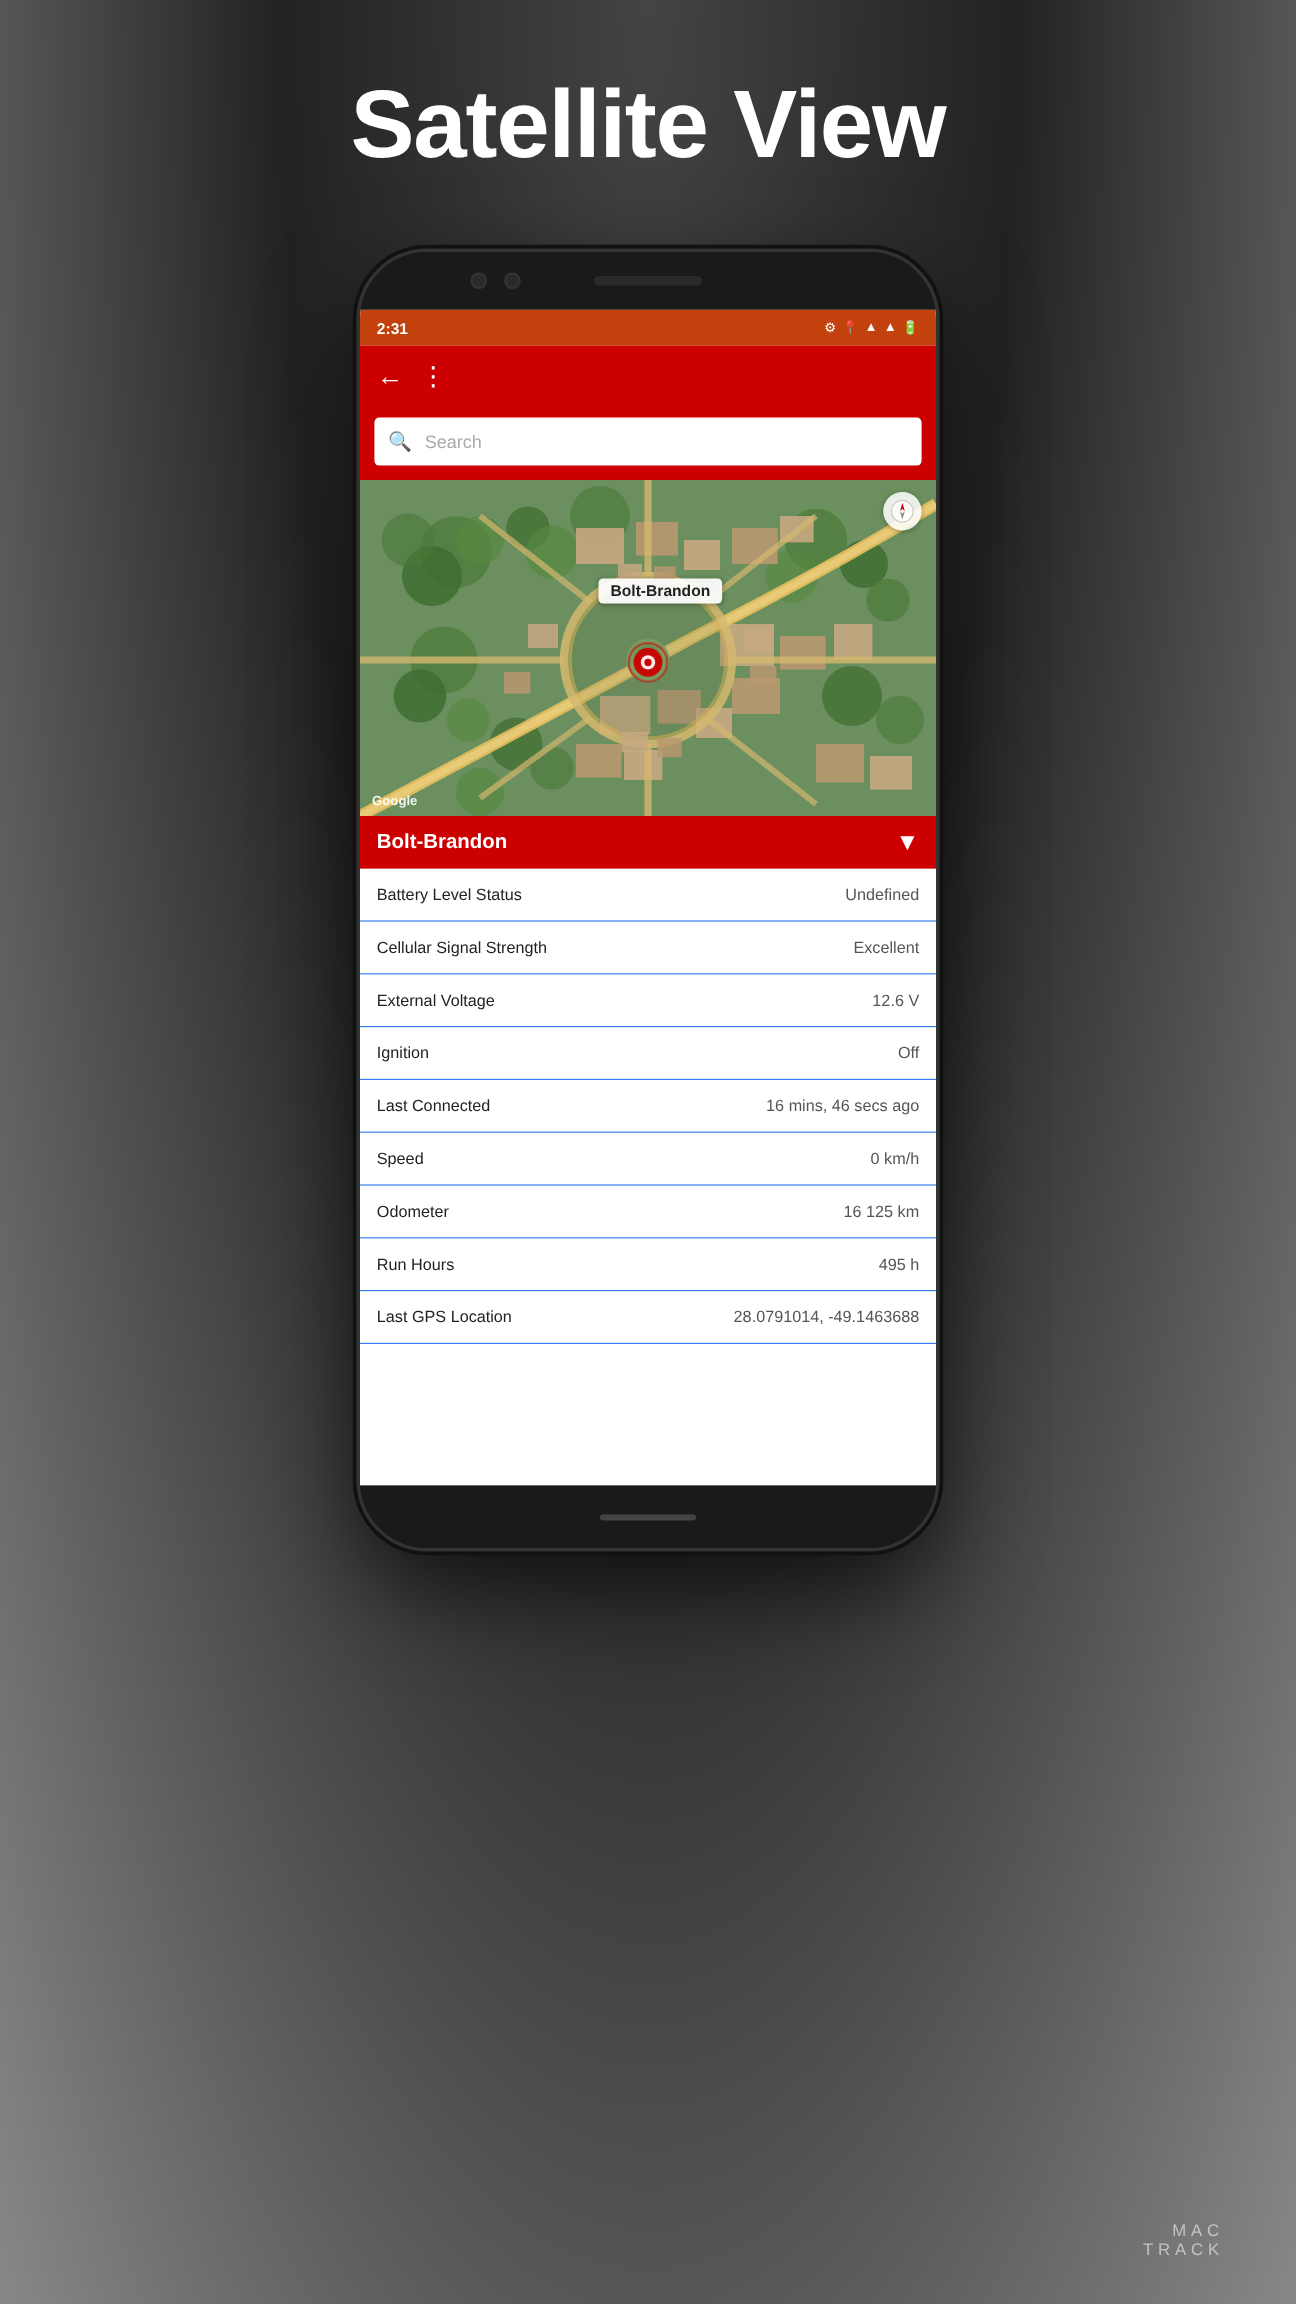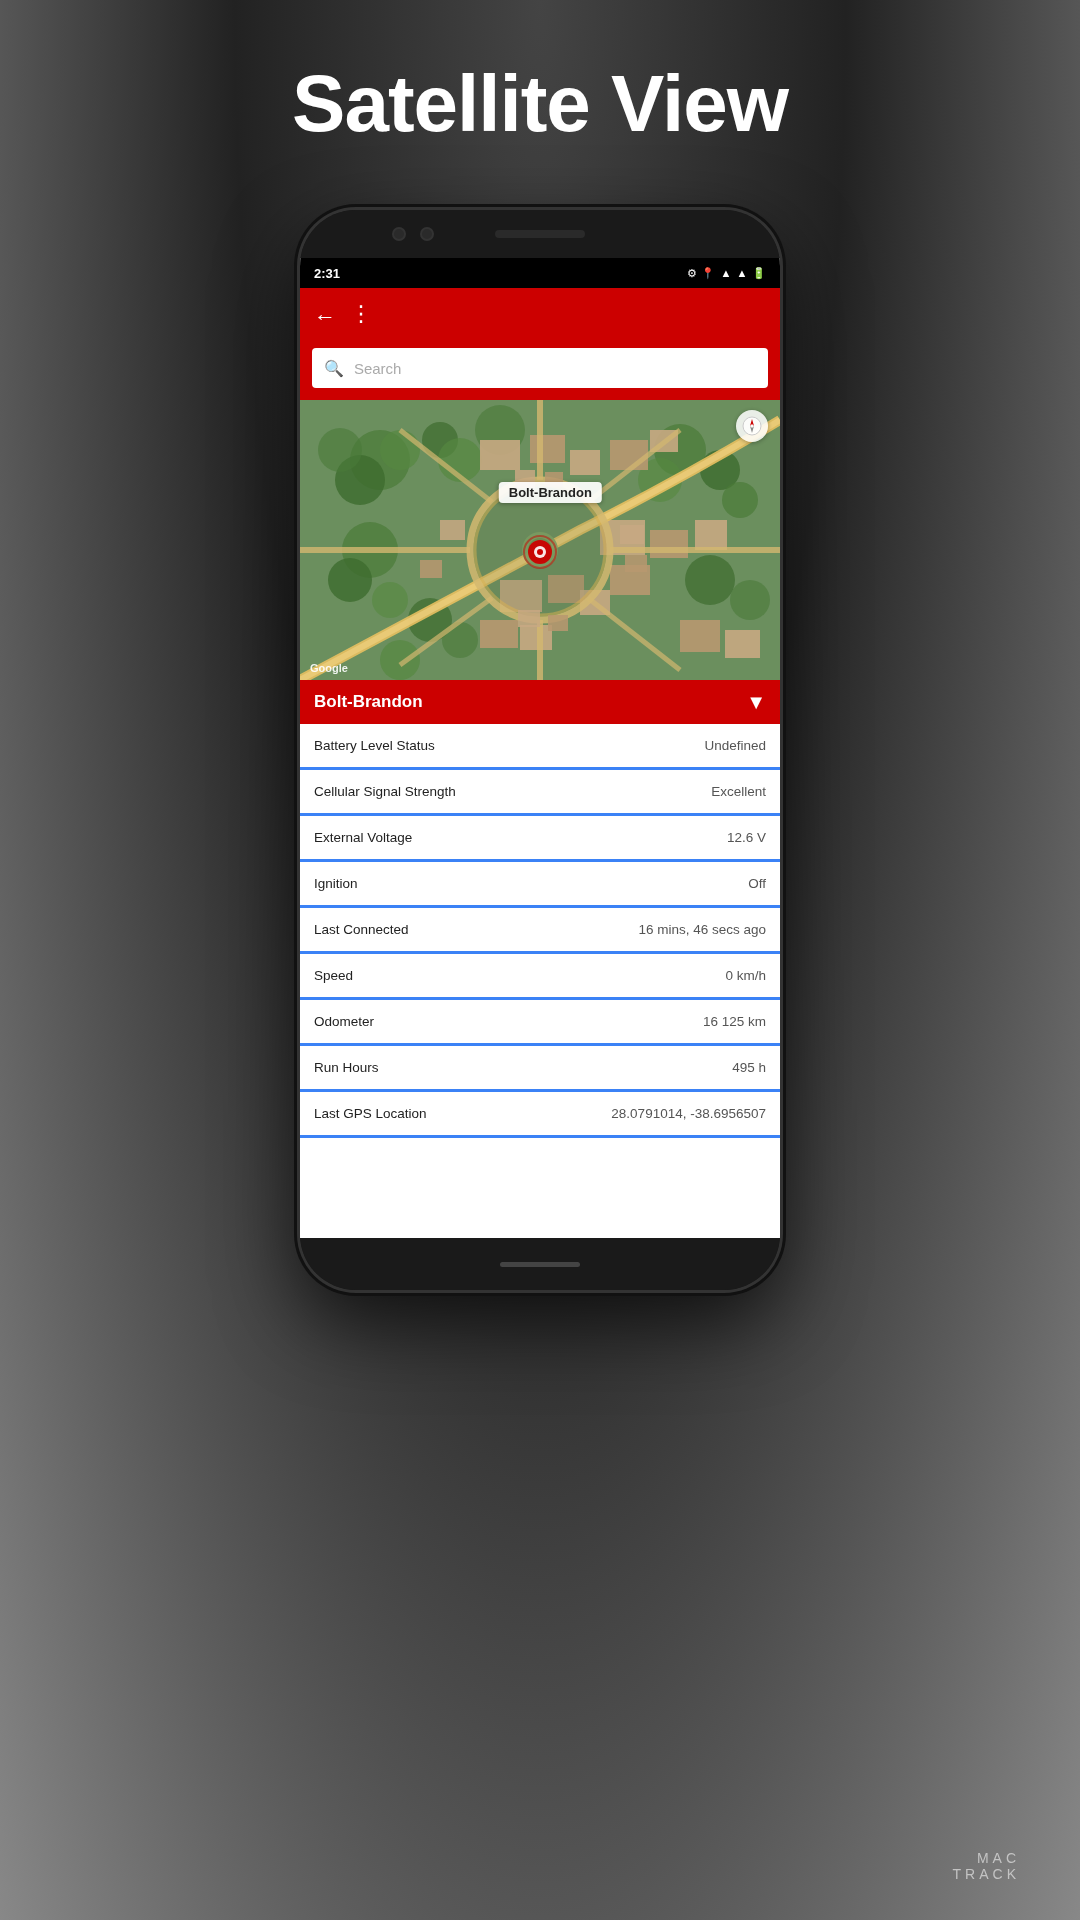--- a/index.html
+++ b/index.html
@@ -85,21 +85,21 @@
     .phone-screen {
       flex: 1;
       background: #fff;
       display: flex;
       flex-direction: column;
       overflow: hidden;
     }
 
     
     .status-bar {
-      background: #000000;
+      background: #c2410c;
       height: 30px;
       display: flex;
       align-items: center;
       justify-content: space-between;
       padding: 0 14px;
       flex-shrink: 0;
       text-align: right;
     }
 
     .status-time {
@@ -257,21 +257,21 @@
       flex: 1;
       overflow-y: auto;
       background: #fff;
     }
 
     .data-row {
       display: flex;
       justify-content: space-between;
       align-items: center;
       padding: 14px 14px;
-      border-bottom: 3px solid #3b82f6;
+      border-bottom: 1px solid #3b82f6;
     }
 
     .data-label {
       font-size: 13.5px;
       color: #222;
     }
 
     .data-value {
       font-size: 13.5px;
       color: #555;
@@ -480,21 +480,21 @@
         <div class="data-row">
           <span class="data-label">Odometer</span>
           <span class="data-value">16 125 km</span>
         </div>
         <div class="data-row">
           <span class="data-label">Run Hours</span>
           <span class="data-value">495 h</span>
         </div>
         <div class="data-row">
           <span class="data-label">Last GPS Location</span>
-          <span class="data-value">28.0791014, -38.6956507</span>
+          <span class="data-value">28.0791014, -49.1463688</span>
         </div>
       </div>
 
   </div>
 
   <div class="phone-bottom-bar">
     <div class="home-indicator"></div>
   </div>
 
 </div>

